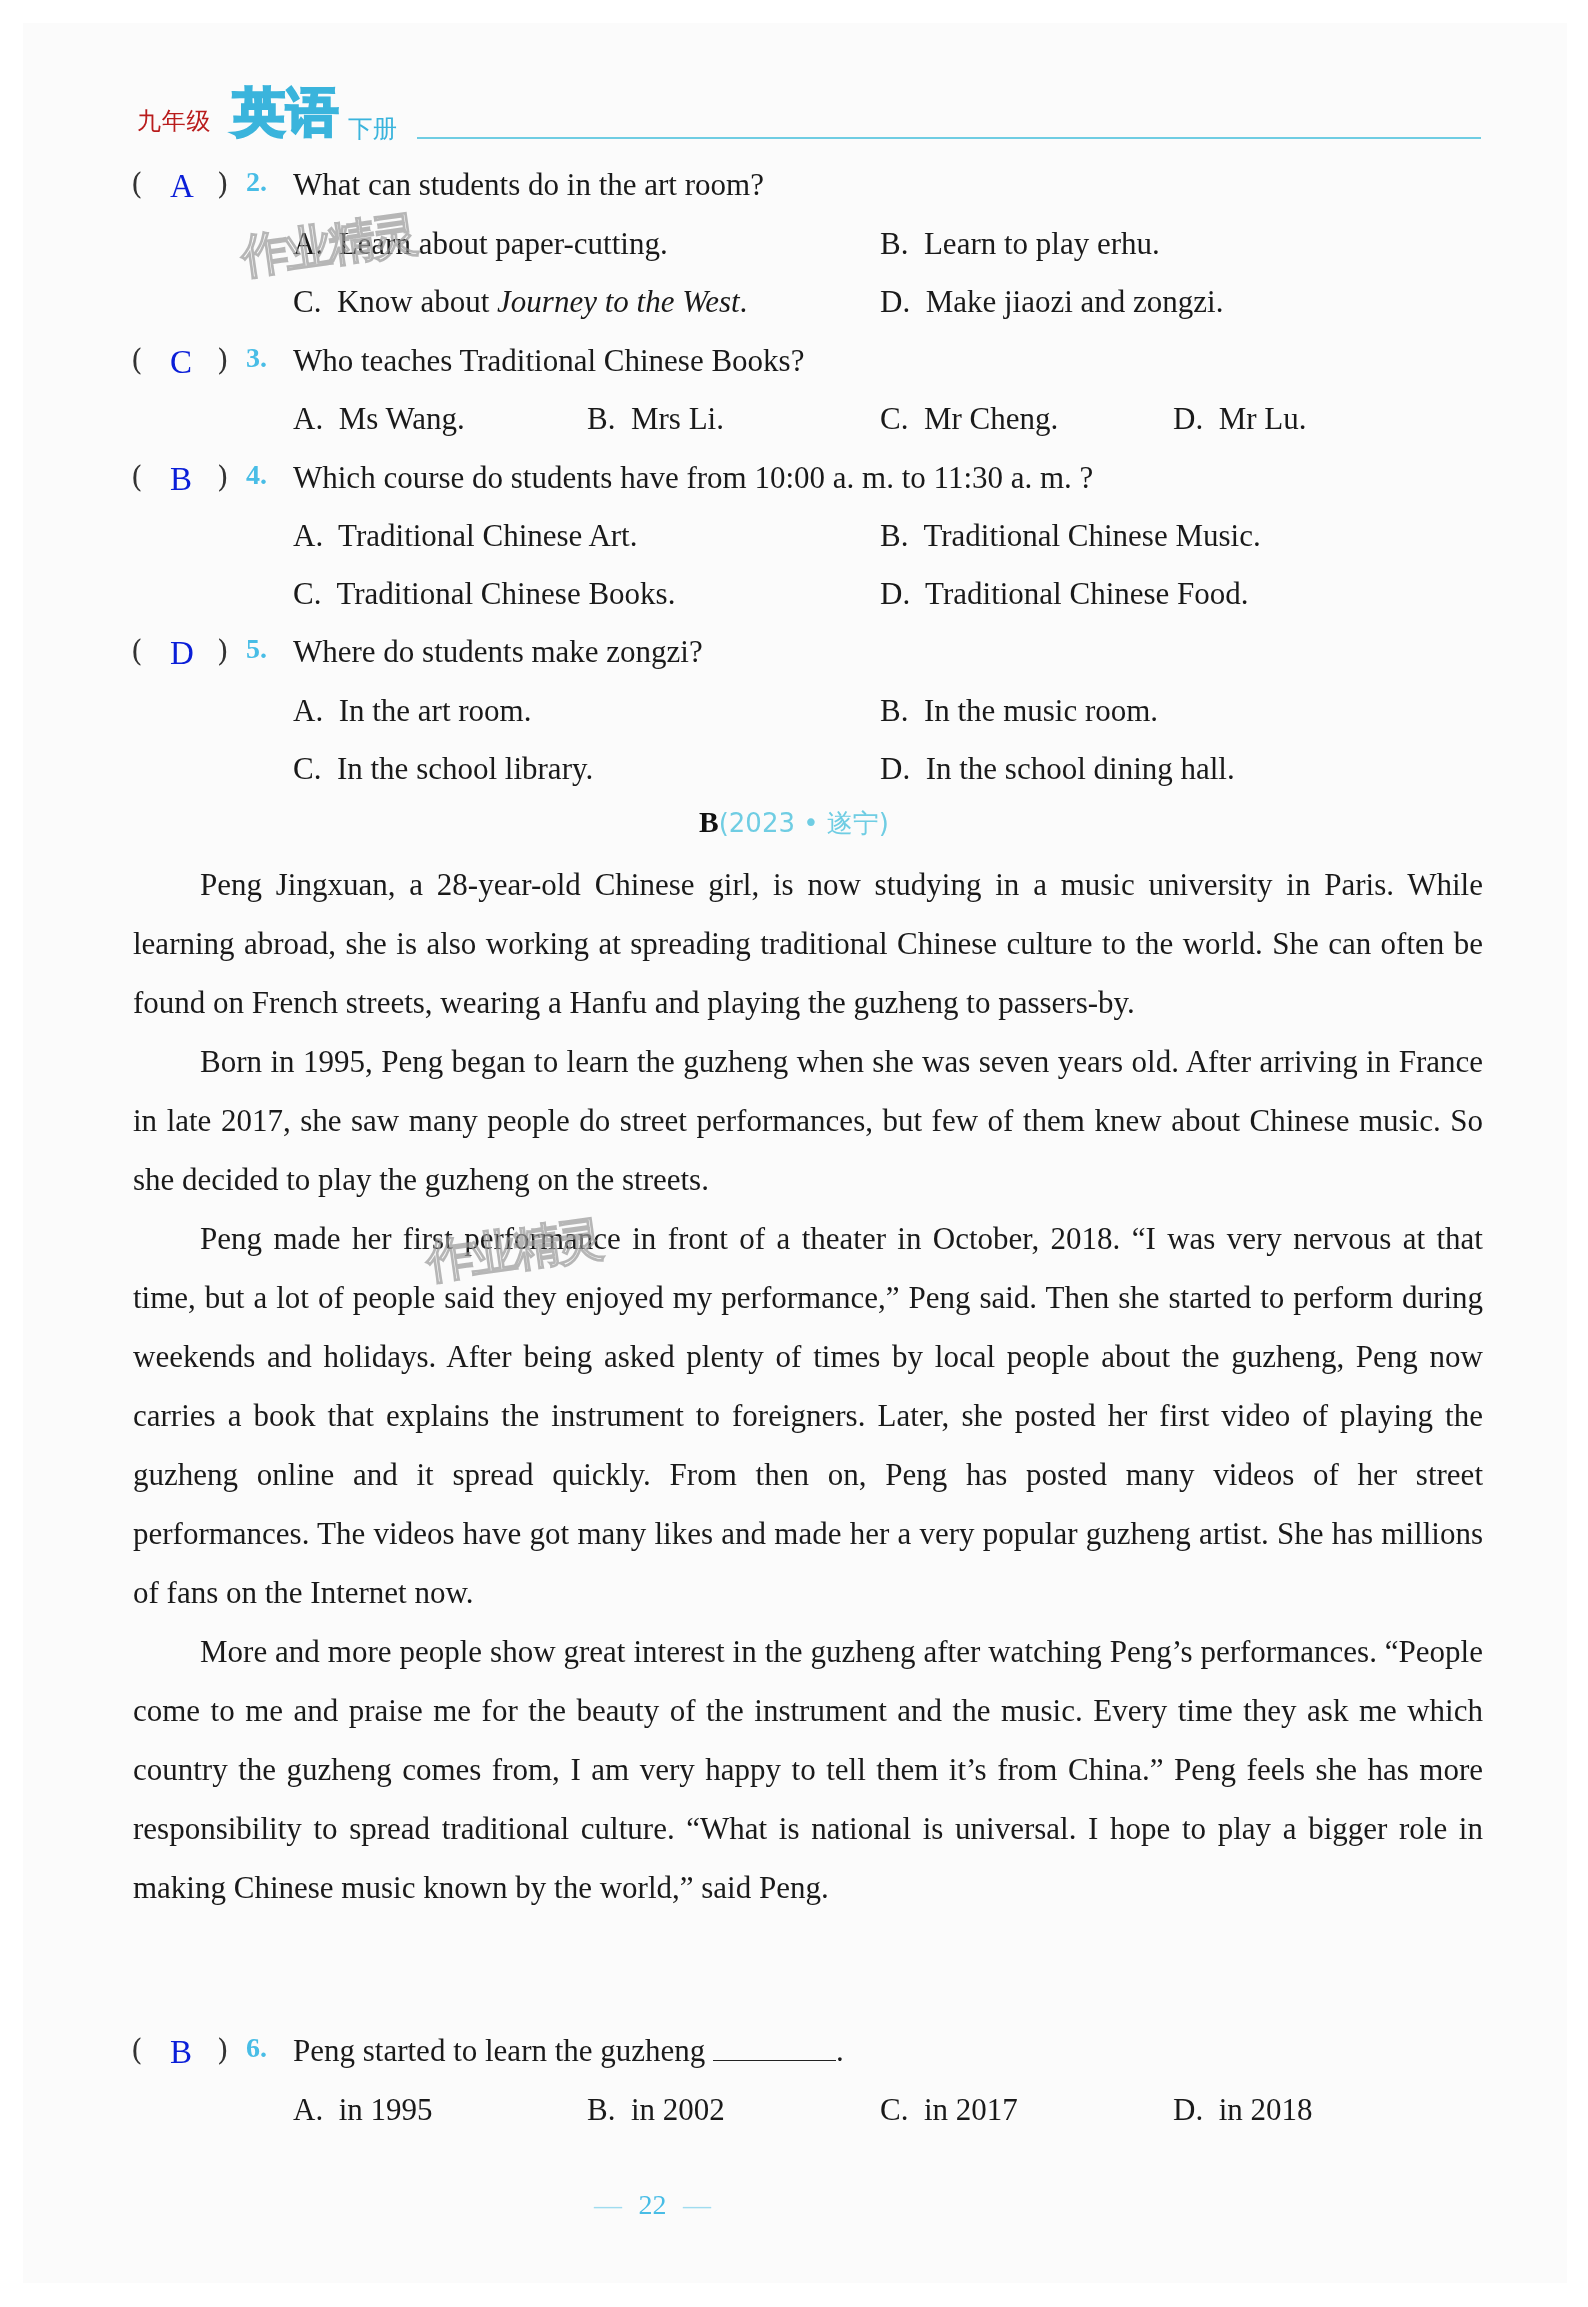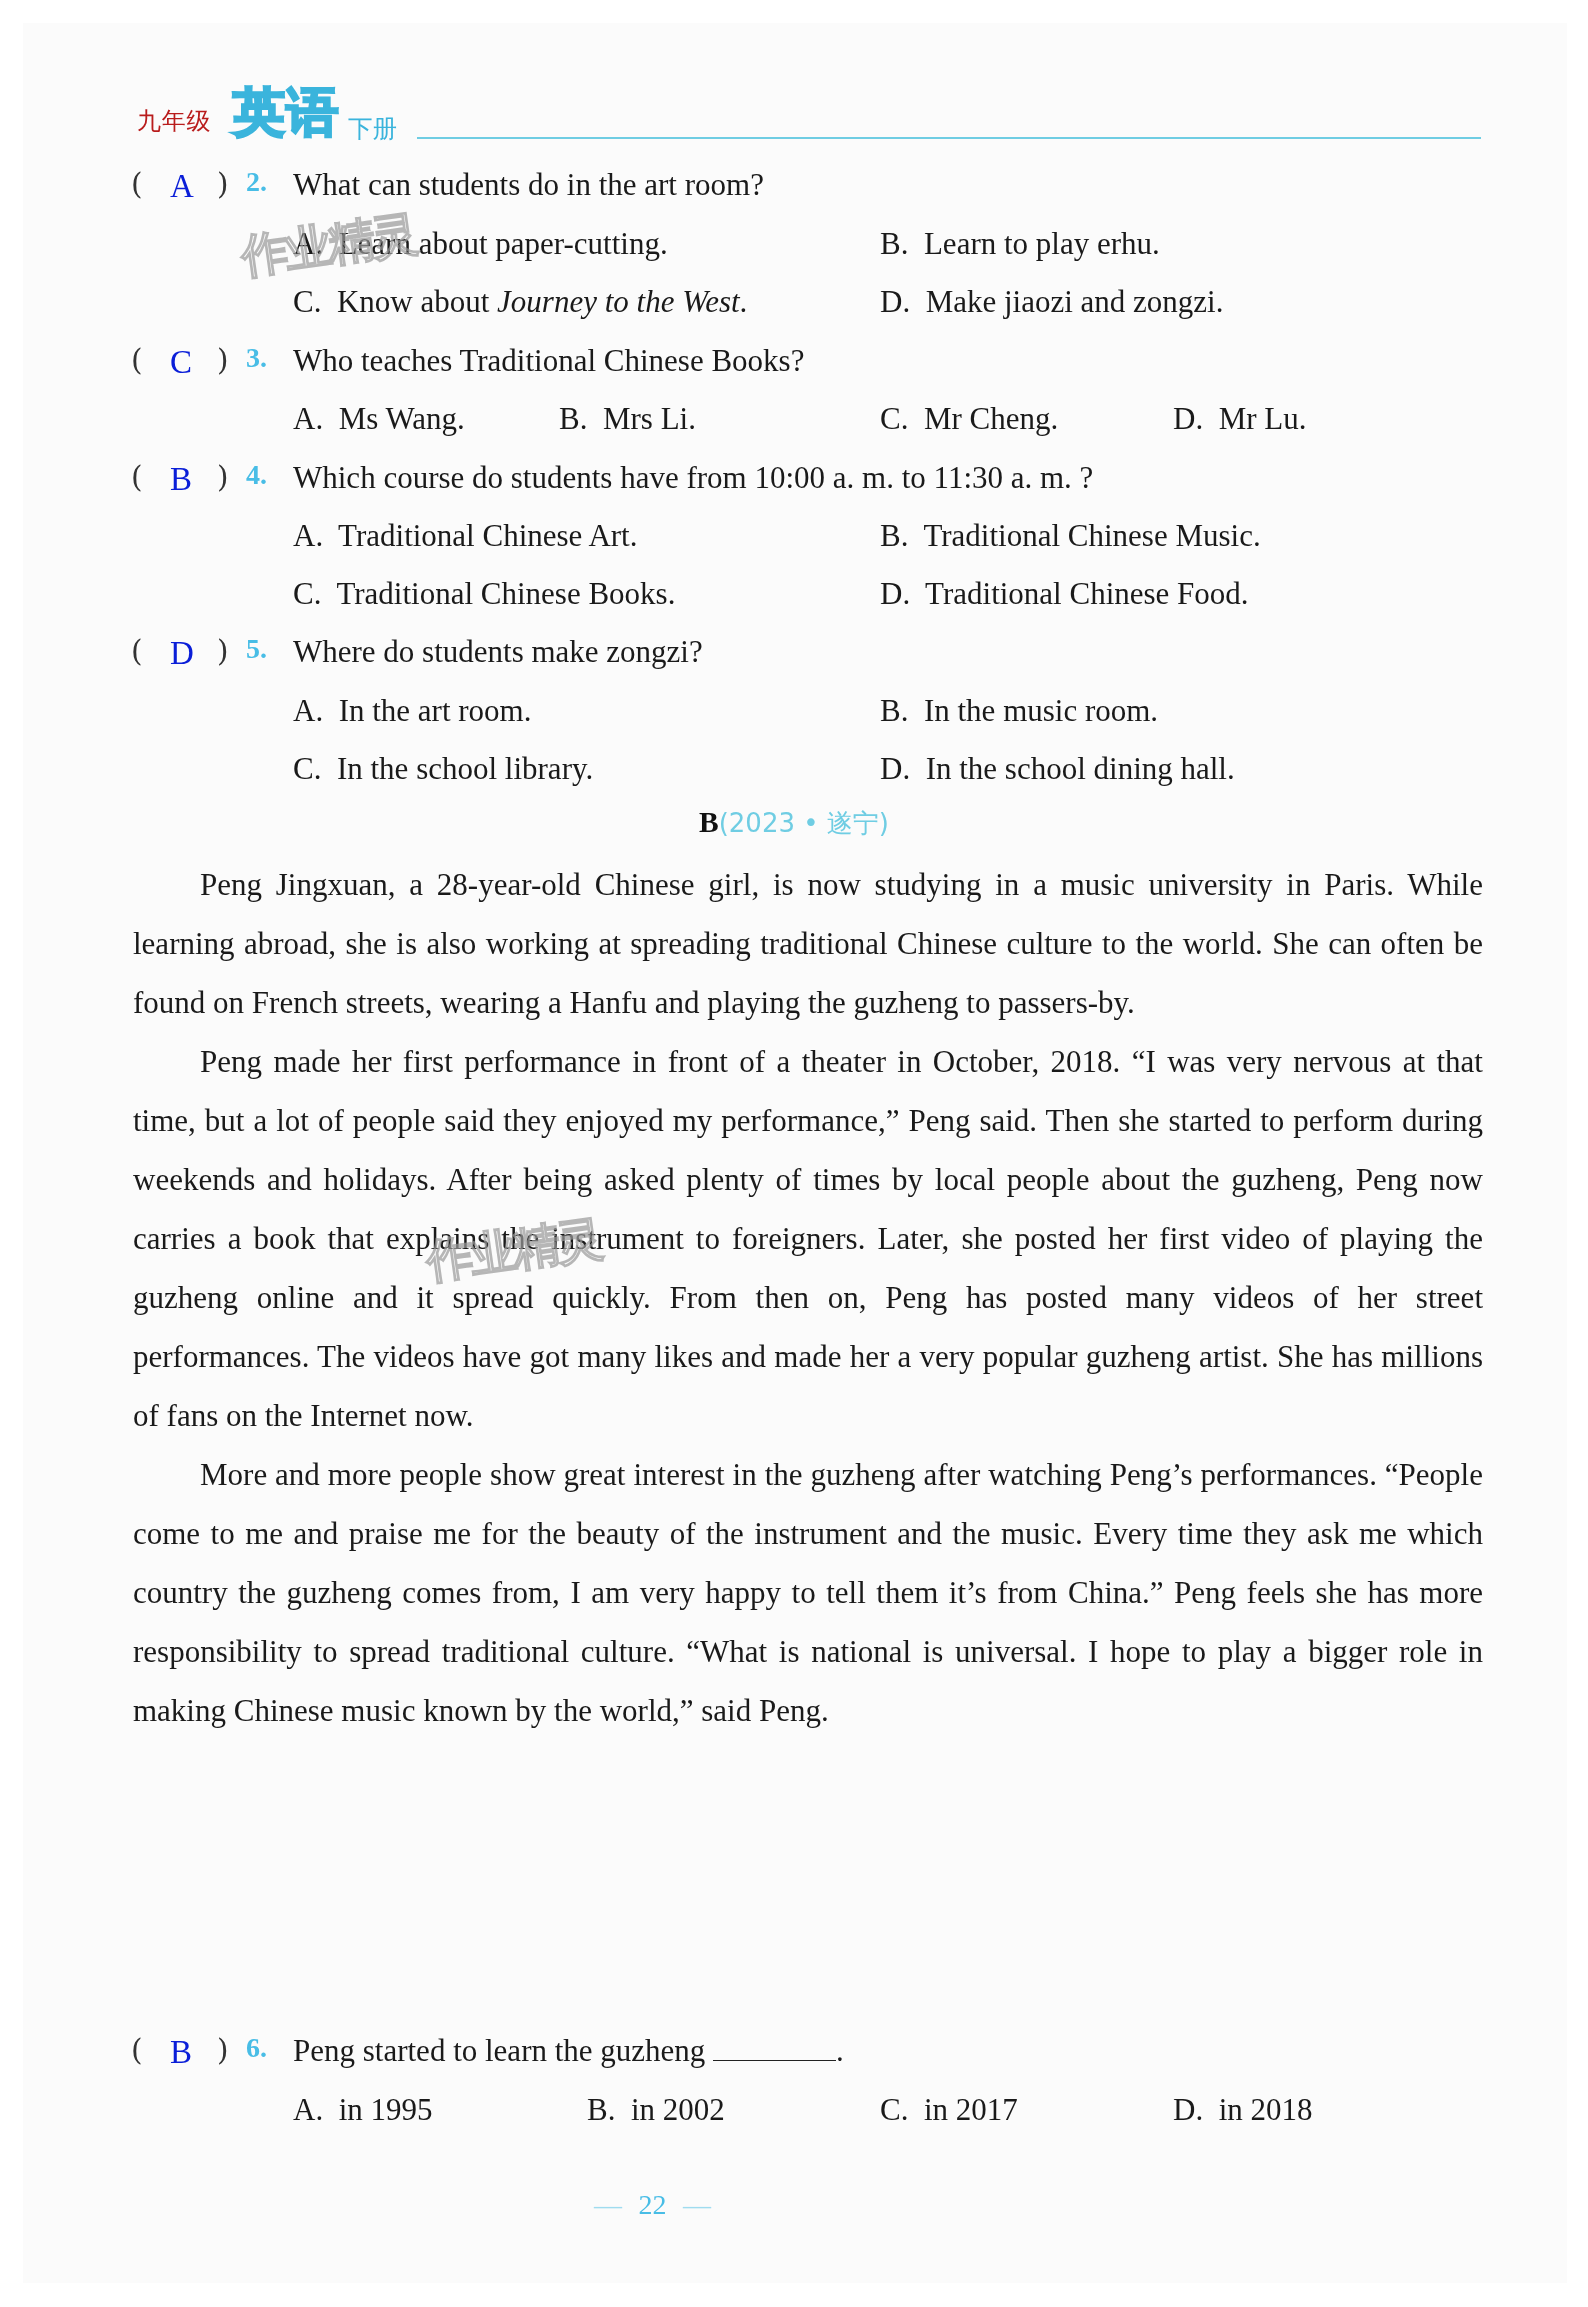--- a/index.html
+++ b/index.html
@@ -68,21 +68,21 @@
 <div class="opt" style="left:880px; top:277px;"><span>D.</span>&nbsp; <span>Make jiaozi and zongzi.</span></div>
 
 <div class="q-row" style="top:336px;">
   <span class="paren-open">(</span>
   <span class="answer">C</span>
   <span class="paren-close">)</span>
   <span class="qnum">3.</span>
   <span class="qtext">Who teaches Traditional Chinese Books?</span>
 </div>
 <div class="opt" style="left:293px; top:394px;"><span>A.</span>&nbsp; <span>Ms Wang.</span></div>
-<div class="opt" style="left:559px; top:394px;"><span>B.</span>&nbsp; <span>Mrs Li.</span></div>
+<div class="opt" style="left:587px; top:394px;"><span>B.</span>&nbsp; <span>Mrs Li.</span></div>
 <div class="opt" style="left:880px; top:394px;"><span>C.</span>&nbsp; <span>Mr Cheng.</span></div>
 <div class="opt" style="left:1173px; top:394px;"><span>D.</span>&nbsp; <span>Mr Lu.</span></div>
 
 <div class="q-row" style="top:453px;">
   <span class="paren-open">(</span>
   <span class="answer">B</span>
   <span class="paren-close">)</span>
   <span class="qnum">4.</span>
   <span class="qtext">Which course do students have from 10:00 a. m.  to 11:30 a. m. ?</span>
 </div>
@@ -102,20 +102,21 @@
 <div class="opt" style="left:880px; top:686px;"><span>B.</span>&nbsp; <span>In the music room.</span></div>
 <div class="opt" style="left:293px; top:744px;"><span>C.</span>&nbsp; <span>In the school library.</span></div>
 <div class="opt" style="left:880px; top:744px;"><span>D.</span>&nbsp; <span>In the school dining hall.</span></div>
 
 <div class="section-title">
   <b>B</b><span>(2023 • 遂宁)</span>
 </div>
 
 <div class="passage">
   <p>Peng Jingxuan, a 28-year-old Chinese girl, is now studying in a music university in Paris. While learning abroad, she is also working at spreading traditional Chinese culture to the world. She can often be found on French streets, wearing a Hanfu and playing the guzheng to passers-by.</p>
+  <p>Born in 1995, Peng began to learn the guzheng when she was seven years old. After arriving in France in late 2017, she saw many people do street performances, but few of them knew about Chinese music. So she decided to play the guzheng on the streets.</p>
   <p>Peng made her first performance in front of a theater in October, 2018. “I was very nervous at that time, but a lot of people said they enjoyed my performance,” Peng said. Then she started to perform during weekends and holidays. After being asked plenty of times by local people about the guzheng, Peng now carries a book that explains the instrument to foreigners. Later, she posted her first video of playing the guzheng online and it spread quickly. From then on, Peng has posted many videos of her street performances. The videos have got many likes and made her a very popular guzheng artist. She has millions of fans on the Internet now.</p>
   <p>More and more people show great interest in the guzheng after watching Peng’s performances. “People come to me and praise me for the beauty of the instrument and the music. Every time they ask me which country the guzheng comes from, I am very happy to tell them it’s from China.” Peng feels she has more responsibility to spread traditional culture. “What is national is universal. I hope to play a bigger role in making Chinese music known by the world,” said Peng.</p>
 </div>
 
 <div class="q-row" style="top:2026px;">
   <span class="paren-open">(</span>
   <span class="answer">B</span>
   <span class="paren-close">)</span>
   <span class="qnum">6.</span>
   <span class="qtext"><span>Peng started to learn the guzheng</span> <span class="blank"></span><span>.</span></span>

